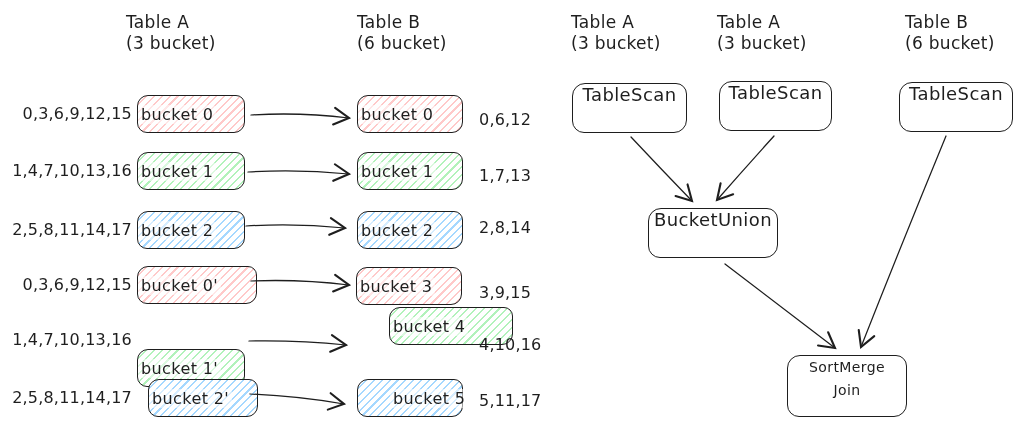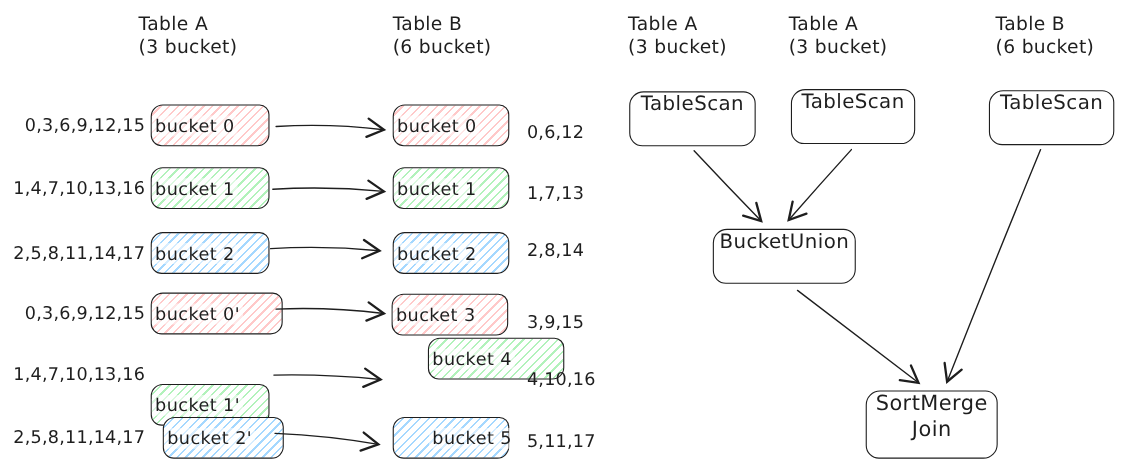--- a/index.html
+++ b/index.html
@@ -23,21 +23,21 @@
     display:flex;align-items:center;justify-content:flex-start;
     font-size:16px;letter-spacing:0.4px;white-space:nowrap;
   }
   .bucket .lbl{background:rgba(255,255,255,0.55);padding:0 3px;border-radius:4px;}
   .node{
     position:absolute;box-sizing:border-box;background:#ffffff;
     border:1.7px solid #1e1e1e;border-radius:13px 11px 13px 12px;
     display:flex;align-items:center;justify-content:flex-start;flex-direction:column;
     font-size:18px;letter-spacing:0.4px;text-align:center;white-space:nowrap;
   }
-  .node.small{font-size:19px;line-height:23px;}
+  .node.small{font-size:14px;line-height:23px;}
   svg.arrows{position:absolute;left:0;top:0;pointer-events:none;}
   svg.arrows path{stroke:#1e1e1e;stroke-width:1.25;fill:none;stroke-linecap:round;}
 </style>
 </head>
 <body>
 
 <div class="canvas">
 
   <div class="hdr" style="left:126px;top:12px;width:112px">
     <div>Table A</div>

